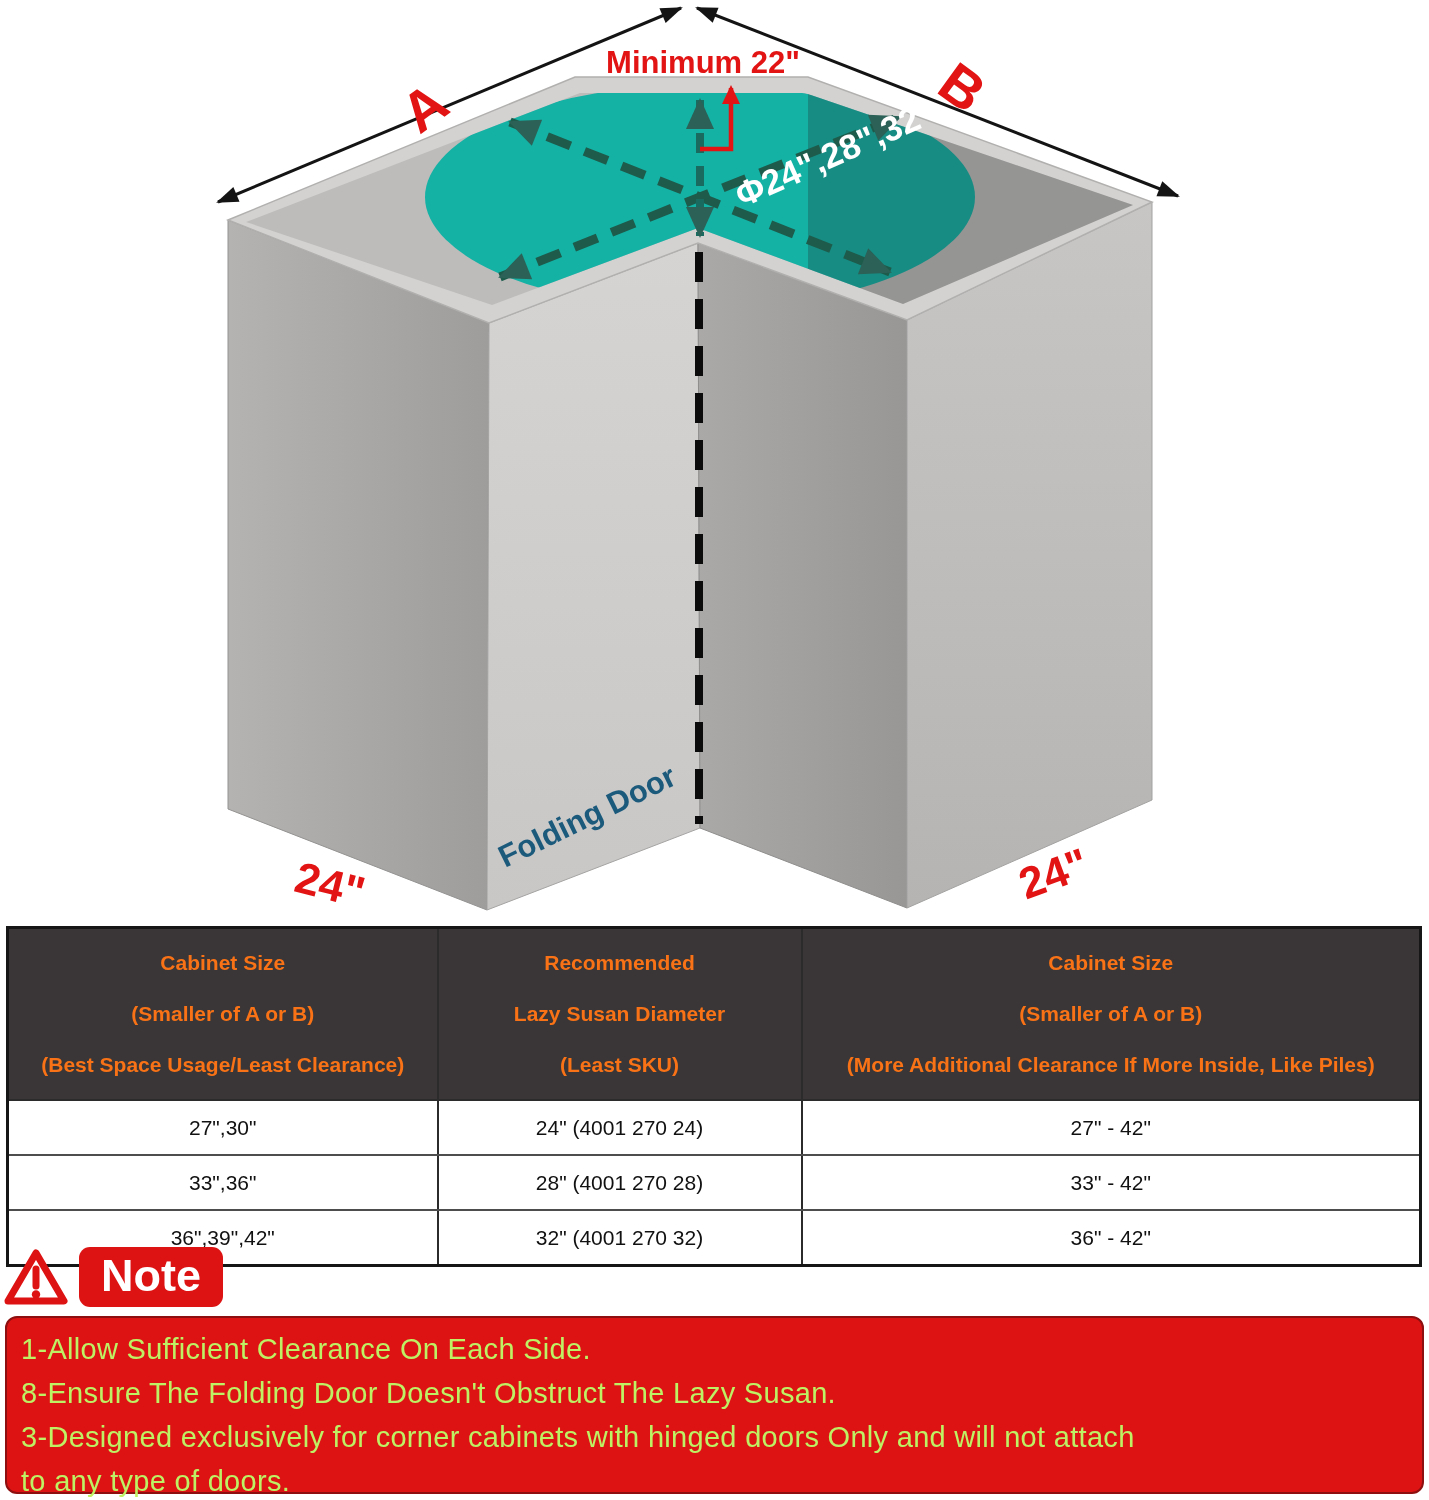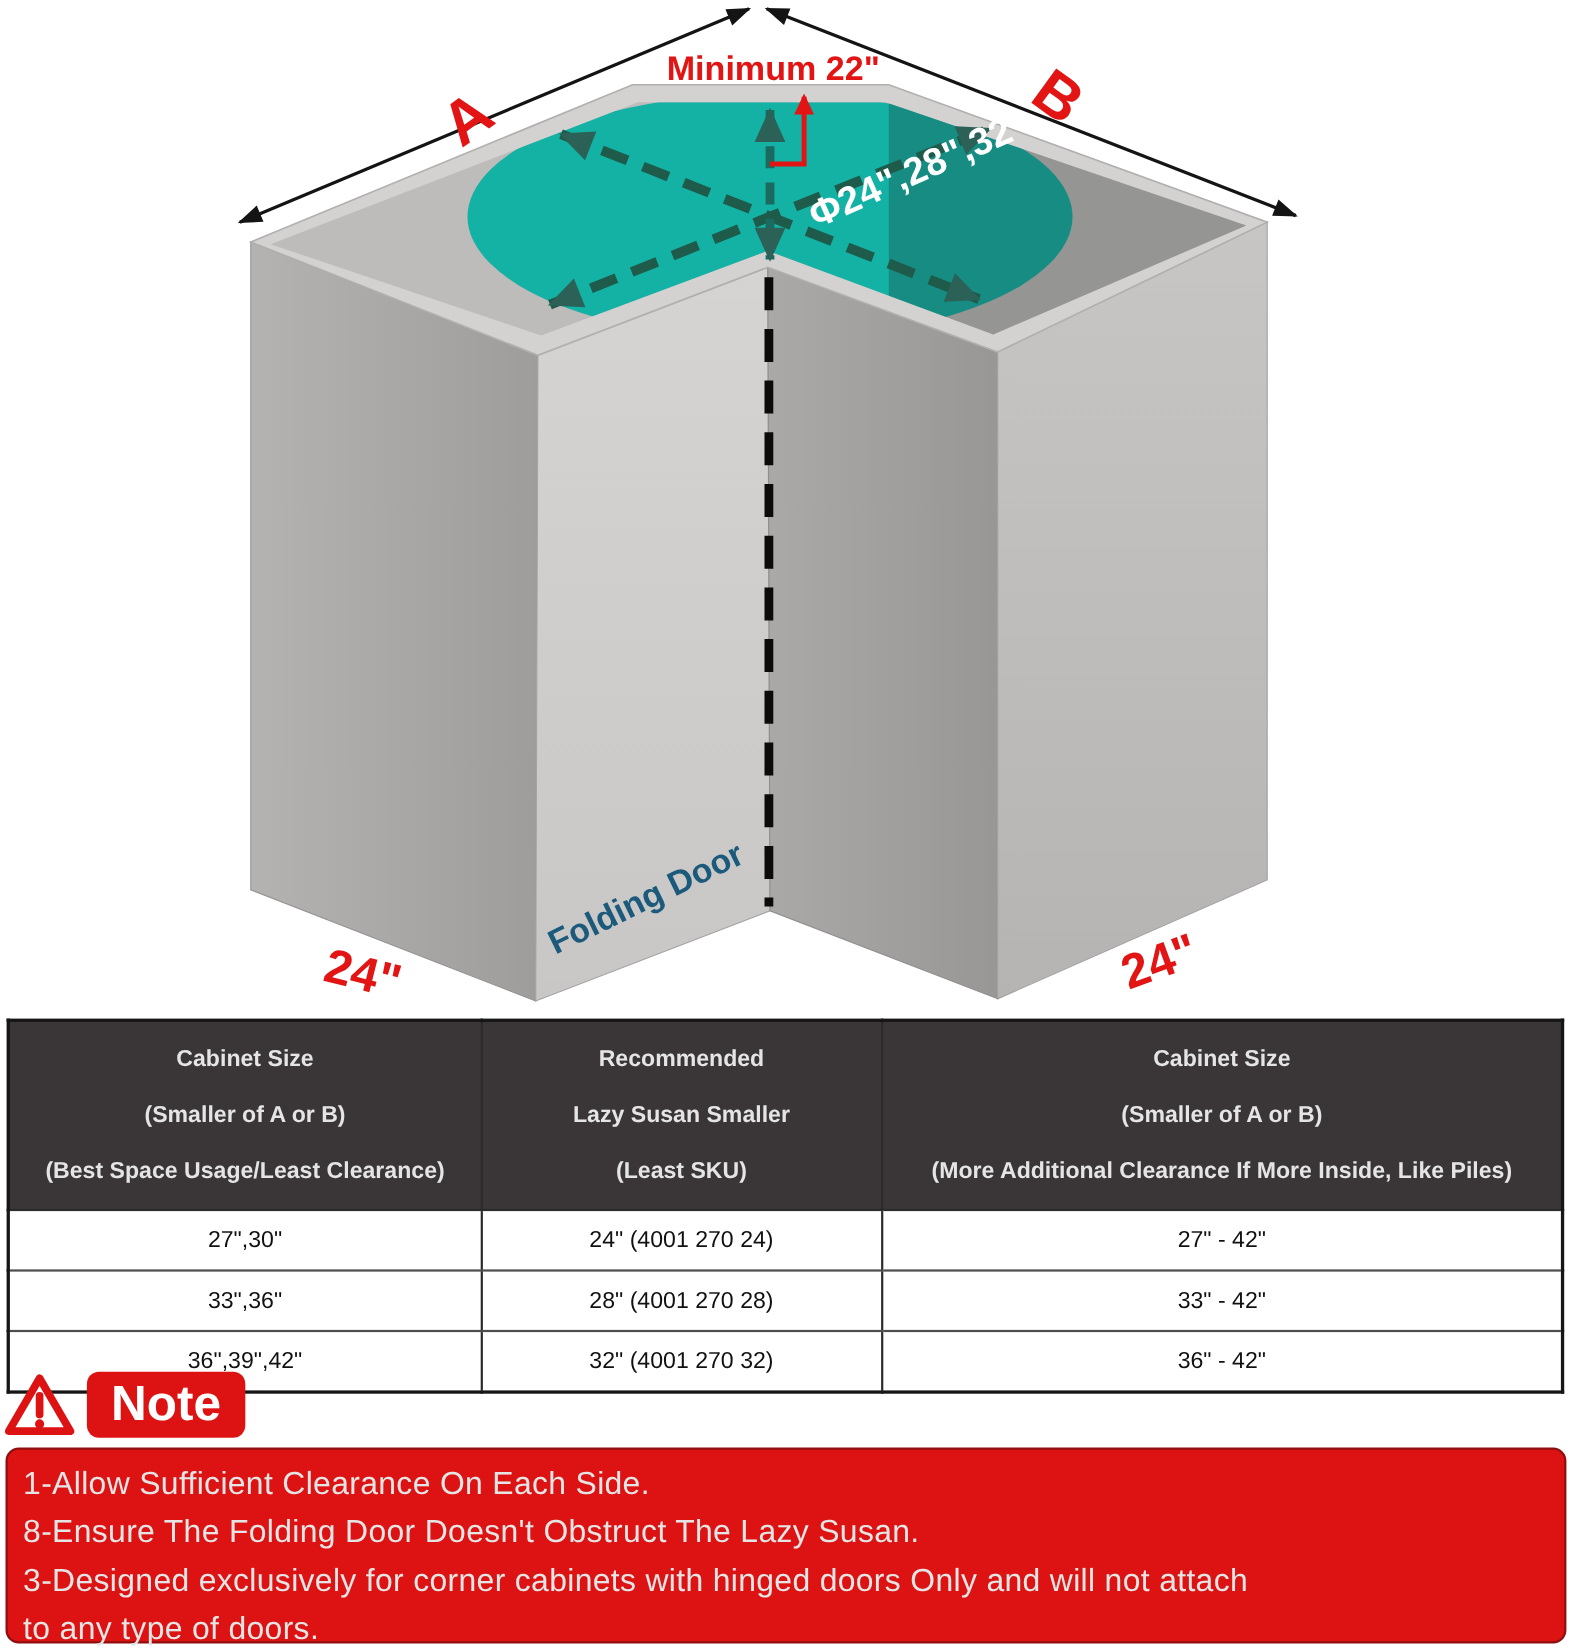--- a/index.html
+++ b/index.html
@@ -6,35 +6,35 @@
   body{width:1429px;height:1500px;position:relative;overflow:hidden;
        font-family:"Liberation Sans", sans-serif;}
   .stage{position:absolute;inset:0;}
   svg text{user-select:none;}
 
   
   .size-table{position:absolute;left:6px;top:926px;width:1416px;
       border-collapse:collapse;table-layout:fixed;background:#fff;}
   .size-table,.size-table th,.size-table td{border:2px solid #2b2b2b;}
   .size-table{border:3px solid #161616;}
-  .size-table th{background:#3a3637;color:#e5e5e5;font-weight:bold;
+  .size-table th{background:#3a3637;color:#f97316;font-weight:bold;
       font-size:21px;height:150px;padding:10px 6px;vertical-align:middle;}
   .size-table th .hlines{display:flex;flex-direction:column;justify-content:space-between;
       height:126px;}
   .size-table td{height:51px;text-align:center;font-size:21px;color:#111;
       border-color:#4d4d4d;border-left:2px solid #2b2b2b;border-right:2px solid #2b2b2b;}
   .col-a{width:430px}.col-b{width:364px}.col-c{width:auto}
 
   
   .note-head{position:absolute;left:3px;top:1246px;height:62px;display:flex;align-items:center;}
   .note-badge{margin-left:10px;background:#dd1313;color:#fff;font-weight:bold;
       font-size:45px;line-height:56px;padding:1px 22px 3px 22px;border-radius:11px;}
   .note-box{position:absolute;left:5px;top:1316px;width:1419px;height:178px;
       background:#dd1313;border:2px solid #8e0f0f;border-radius:12px;box-sizing:border-box;
-      color:#e5e5e5;font-size:29px;line-height:44px;padding:9px 10px 10px 14px;
+      color:#bef264;font-size:29px;line-height:44px;padding:9px 10px 10px 14px;
       letter-spacing:.3px;}
 </style>
 </head>
 <body>
 
 <div class="stage">
 
   <svg width="1429" height="926" viewBox="0 0 1429 926" style="position:absolute;left:0;top:0;">
     <defs>
       <marker id="arrBlk" markerUnits="userSpaceOnUse" markerWidth="24" markerHeight="18" refX="21" refY="9" orient="auto-start-reverse">
@@ -116,21 +116,21 @@
         <th>
           <div class="hlines">
             <span>Cabinet Size</span>
             <span>(Smaller of A or B)</span>
             <span>(Best Space Usage/Least Clearance)</span>
           </div>
         </th>
         <th>
           <div class="hlines">
             <span>Recommended</span>
-            <span>Lazy Susan Smaller</span>
+            <span>Lazy Susan Diameter</span>
             <span>(Least SKU)</span>
           </div>
         </th>
         <th>
           <div class="hlines">
             <span>Cabinet Size</span>
             <span>(Smaller of A or B)</span>
             <span>(More Additional Clearance If More Inside, Like Piles)</span>
           </div>
         </th>

